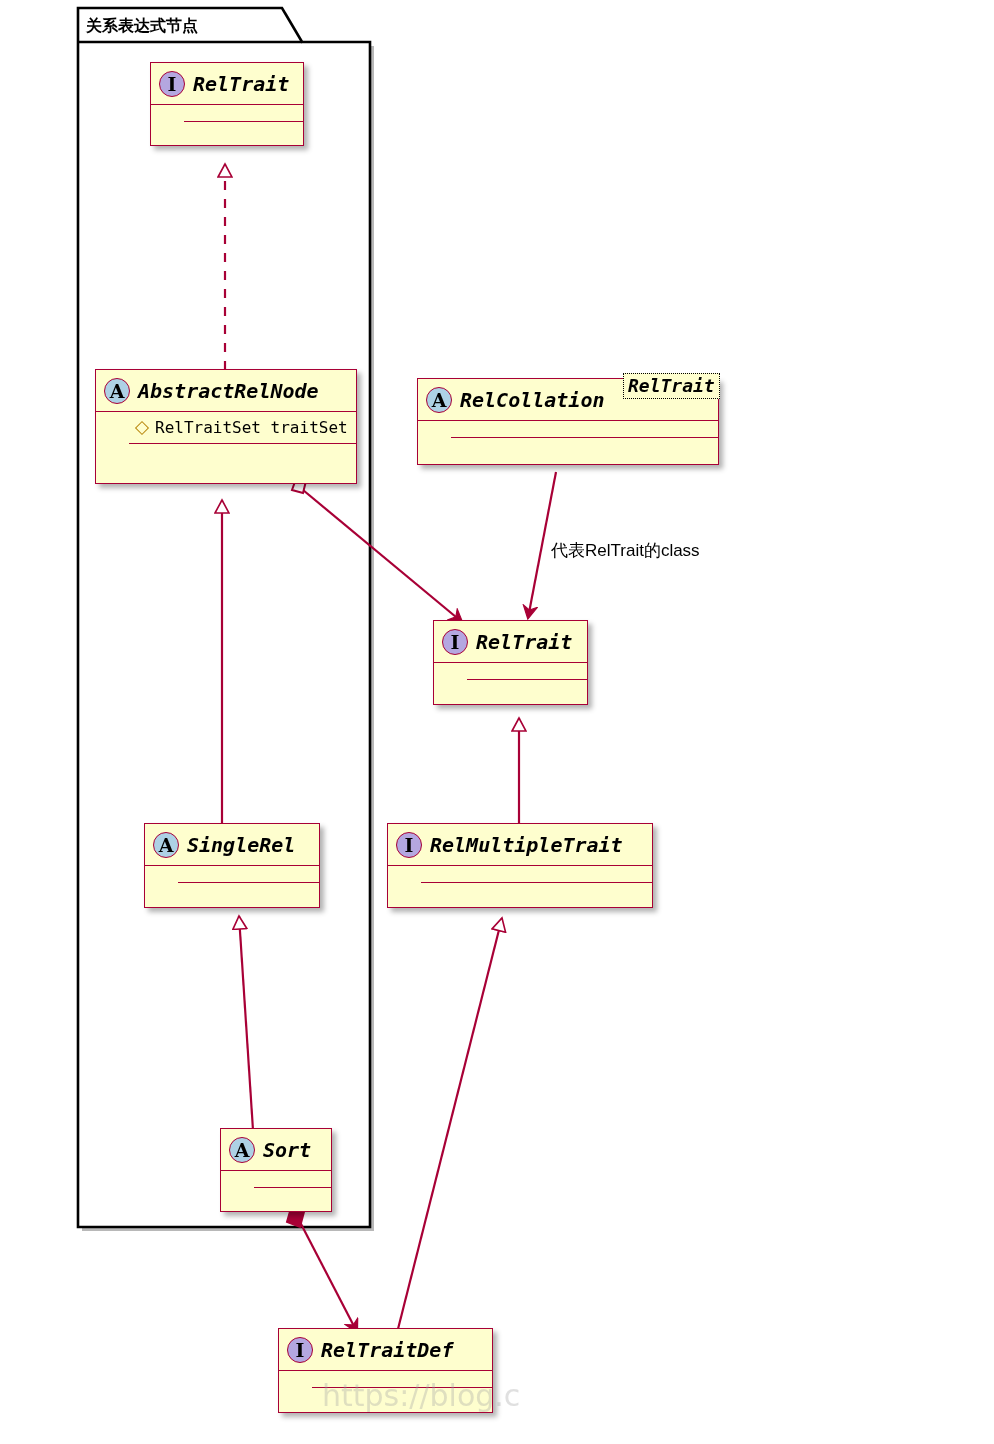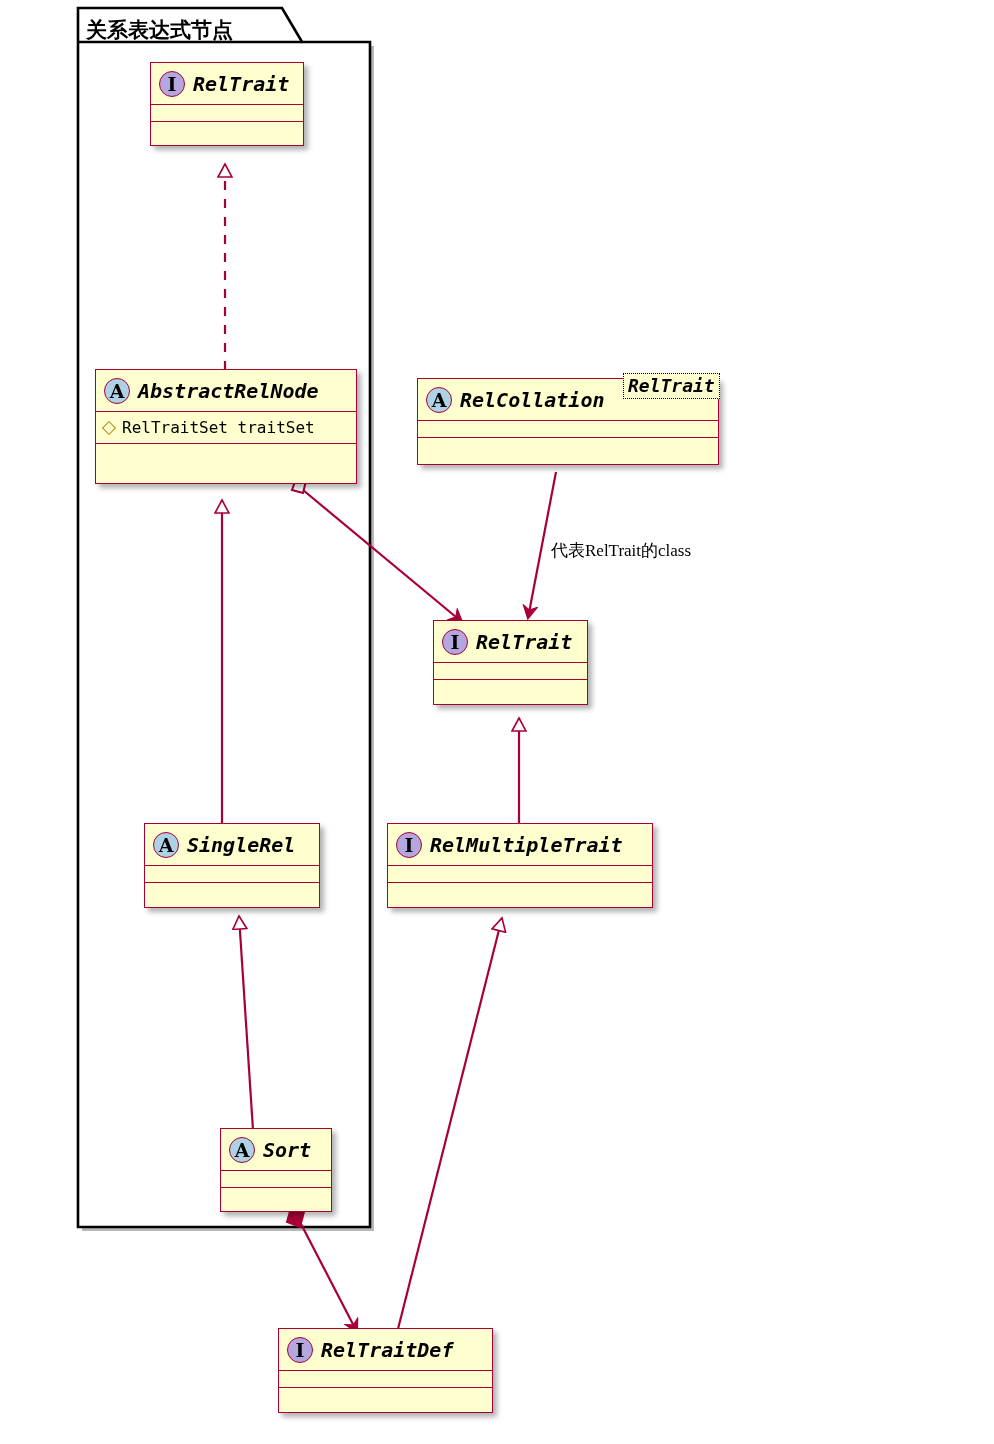--- a/index.html
+++ b/index.html
@@ -19,21 +19,21 @@
     position: absolute;
     left: 0;
     top: 0;
     width: 994px;
     height: 1444px;
     pointer-events: none;
   }
   .package-title {
     position: absolute;
     font-family: "DejaVu Sans", "Liberation Sans", sans-serif;
-    font-size: 21px;
+    font-size: 16px;
     font-weight: bold;
     color: #000000;
     letter-spacing: 0px;
     white-space: nowrap;
   }
 
   
   .cls {
     position: absolute;
     box-sizing: border-box;
@@ -47,20 +47,21 @@
     align-items: center;
     height: 42px;
     padding-left: 8px;
     border-bottom: 1.6px solid #A80036;
     box-sizing: border-box;
   }
   .cls .compartment {
     height: 17px;
     border-bottom: 1.6px solid #A80036;
     box-sizing: border-box;
+    margin-left: 33px;
   }
   .cls .compartment.last {
     border-bottom: none;
   }
   .cls .compartment.fields {
     height: 32px;
     display: flex;
     align-items: center;
     padding-left: 8px;
   }
@@ -125,21 +126,21 @@
     font-style: italic;
     font-weight: bold;
     color: #000000;
     white-space: nowrap;
     box-sizing: border-box;
   }
 
   
   .edge-label {
     position: absolute;
-    font-family: Liberation Serif, serif;
+    font-family: Liberation Sans, sans-serif;
     font-size: 17px;
     color: #000000;
     white-space: nowrap;
   }
 
   
   .watermark {
     position: absolute;
     font-family: "DejaVu Sans", "Liberation Sans", sans-serif;
     font-size: 30px;
@@ -292,14 +293,15 @@
     <div class="hdr">
       <div class="stereo iface">I</div>
       <div class="cls-name">RelTraitDef</div>
     </div>
     <div class="compartment"></div>
     <div class="compartment last"></div>
   </div>
 
   <div class="edge-label" style="left:551px; top:539px;">代表RelTrait的class</div>
 
+  <div class="watermark" style="left:322px; top:1378px;">https://blog.c</div>
 
 </div>
 
 </body></html>

